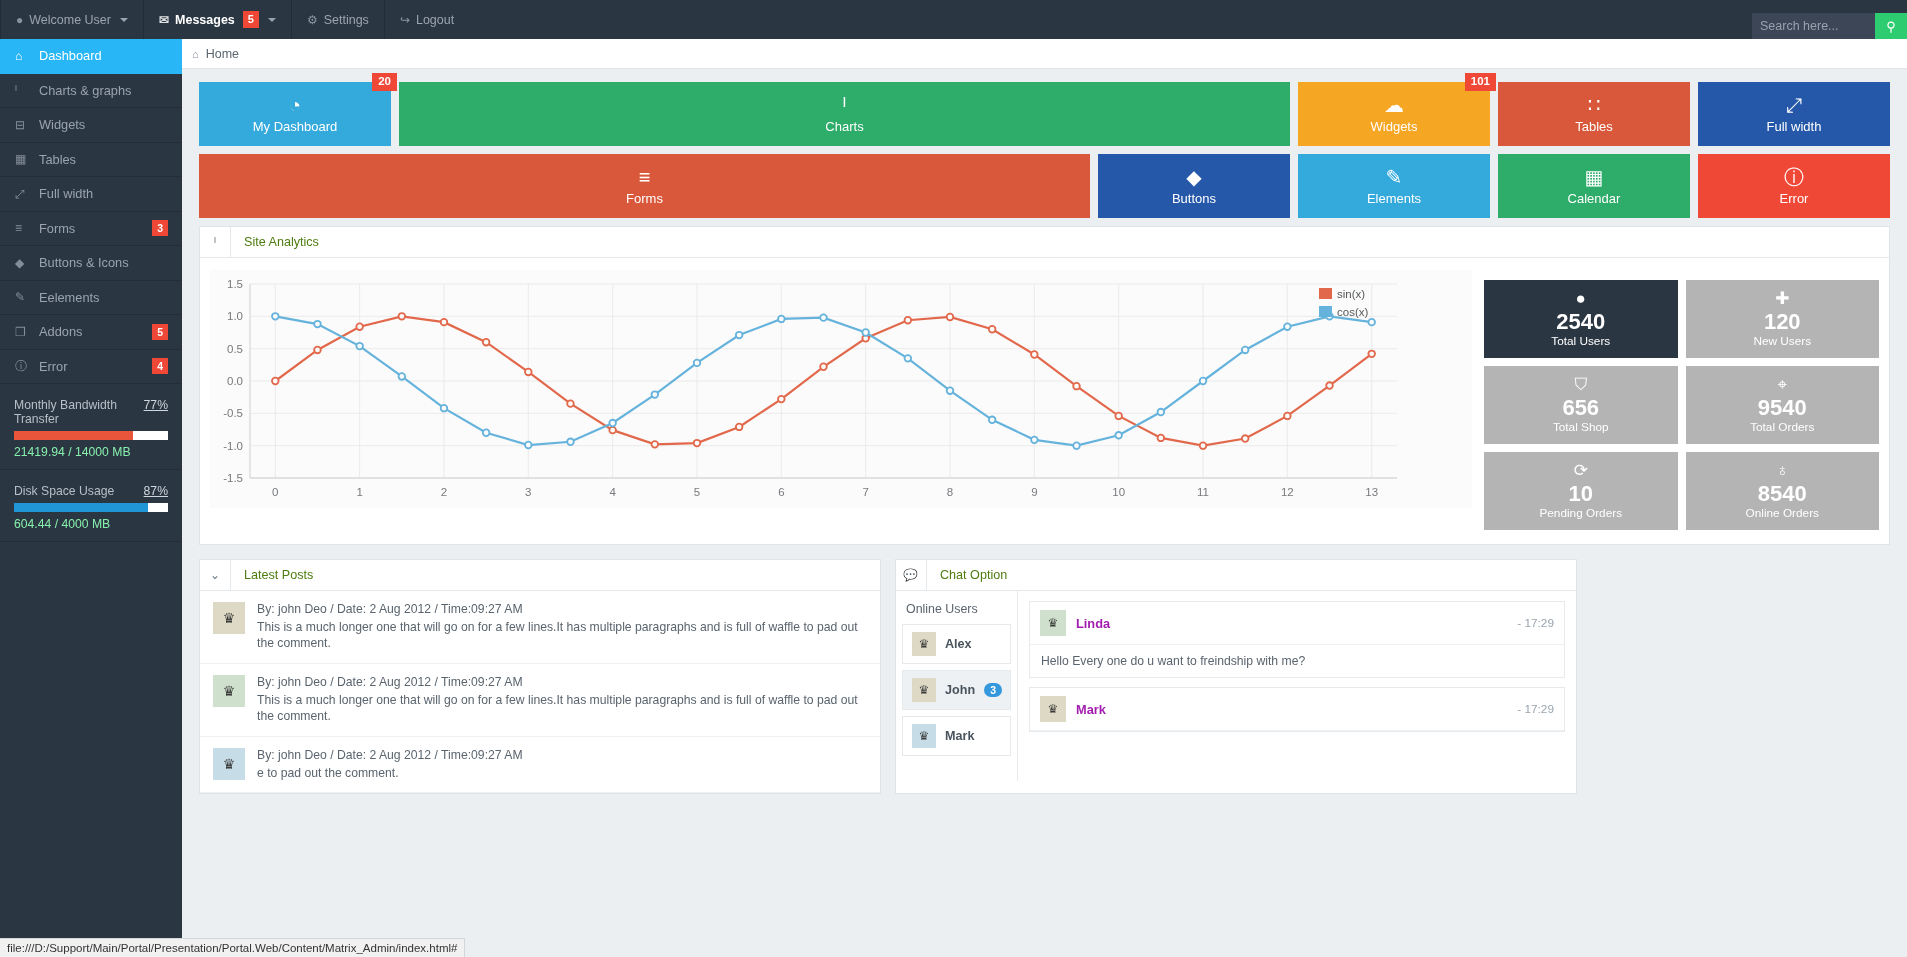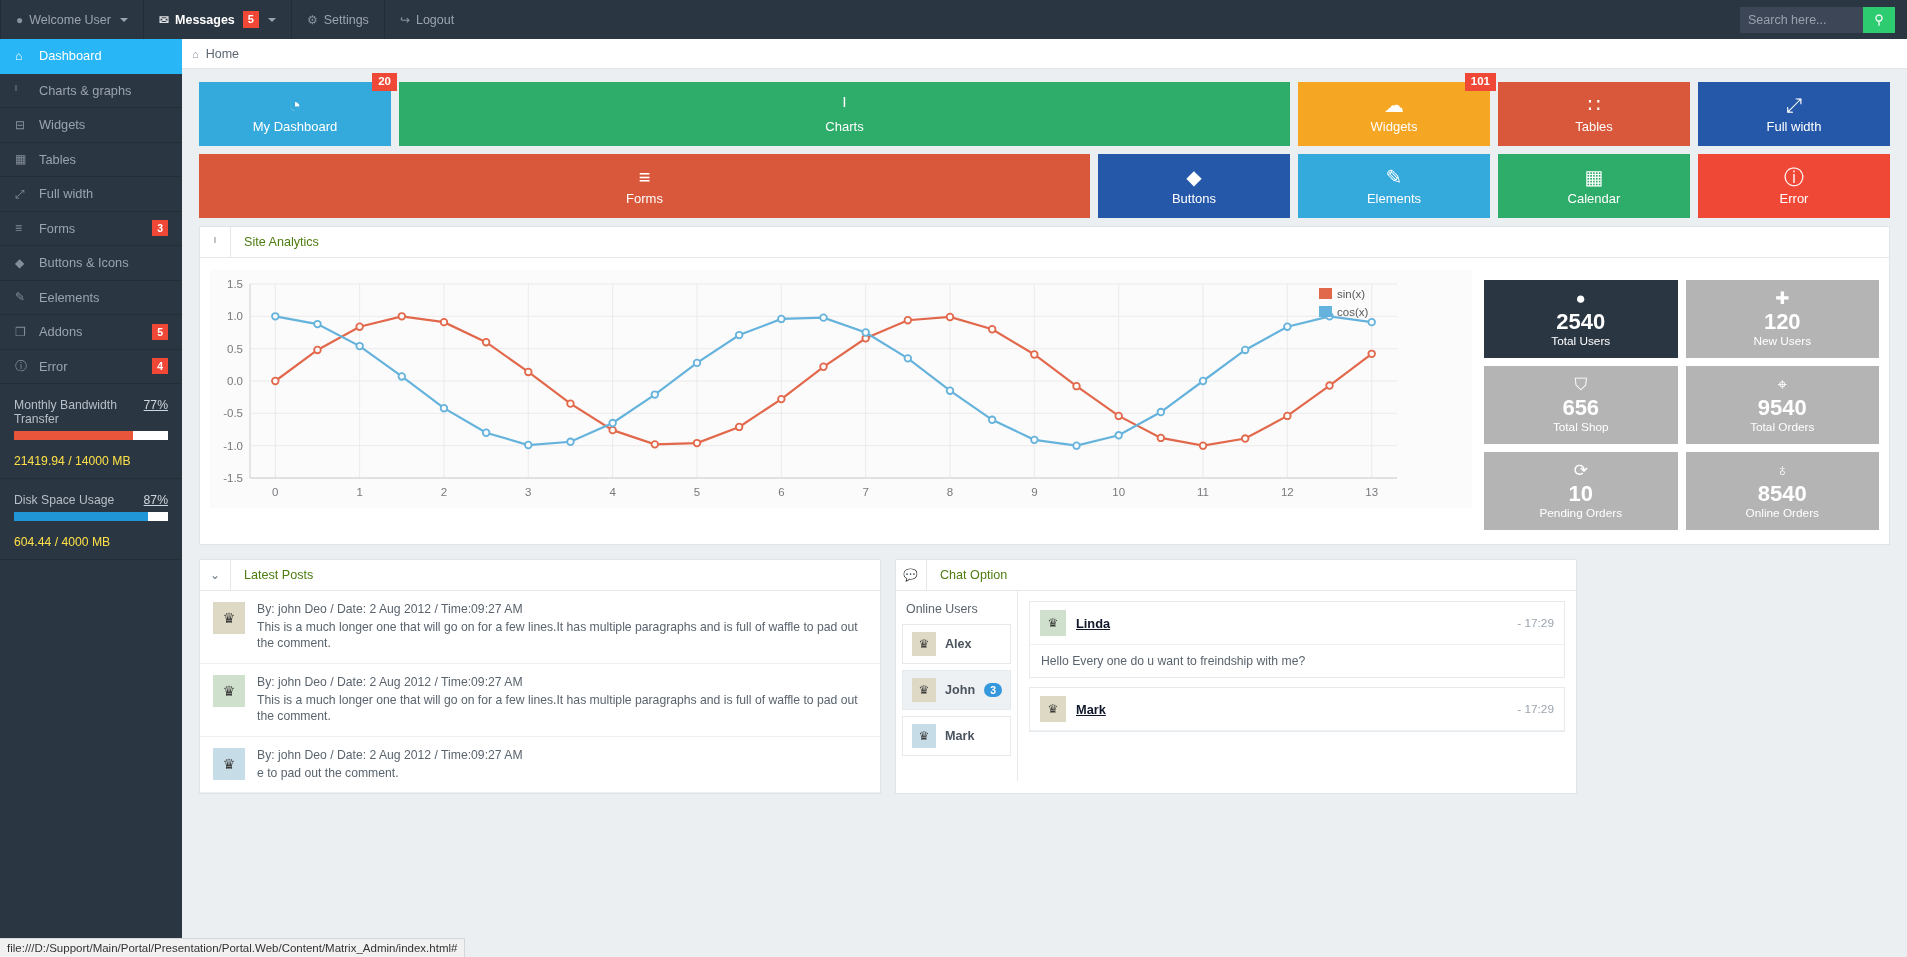--- a/index.html
+++ b/index.html
@@ -39,21 +39,21 @@
     border-left: 1px solid #222b36; cursor: pointer; white-space: nowrap;
   }
   .navitem.strong { color: #fff; font-weight: bold; }
   .navitem .ic { font-size: 12px; opacity: .85; }
   .caret { border-left: 4px solid transparent; border-right: 4px solid transparent;
            border-top: 4px solid #9aa4b0; margin-left: 3px; }
   .nav-badge {
     background: #ef4836; color: #fff; font-size: 11px; font-weight: bold;
     padding: 2px 5px; line-height: 1.1; margin-left: 2px;
   }
-  #nav-right { margin-left: auto; display: flex; align-items: center; padding-right: 12px; }
+  #nav-right { margin-left: auto; display: flex; align-items: flex-end; }
   #search-wrap { display: flex; height: 26px; }
   #search-input {
     width: 123px; height: 26px; background: #3c4656; border: 0;
     color: #cfd6de; font-size: 12.5px; padding: 0 8px;
     font-family: "Liberation Sans", sans-serif; outline: none;
   }
   #search-input::placeholder { color: #98a2ae; }
   #search-btn {
     width: 32px; height: 26px; background: #2ecc71; border: 0; color: #fff;
     font-size: 13px; cursor: pointer; display: flex; align-items: center; justify-content: center;
@@ -75,21 +75,21 @@
   .side-badge {
     position: absolute; right: 14px; background: #ef4836; color: #fff;
     font-size: 10.5px; font-weight: bold; padding: 1px 5px; line-height: 1.35;
   }
   .meter-block { padding: 14px 14px 10px 14px; border-bottom: 1px solid #242e39; }
   .meter-top { display: flex; justify-content: space-between; align-items: baseline; }
   .meter-label { color: #b7bfc8; font-size: 12.2px; }
   .meter-pct { color: #cfd6de; font-size: 12.2px; text-decoration: underline; }
   .meter-bar { height: 9px; background: #fff; margin-top: 5px; }
   .meter-fill { height: 9px; }
-  .meter-sub { color: #fde047; font-size: 12.2px; margin-top: 14px; }
+  .meter-sub { color: #86efac; font-size: 12.2px; margin-top: 5px; }
 
   
   #crumb {
     position: absolute; top: 39px; left: 182px; width: 1725px; height: 30px;
     background: #fff; border-bottom: 1px solid #e2e6e9;
     display: flex; align-items: center; padding-left: 10px; gap: 7px;
     color: #5b6670; font-size: 12.5px;
   }
   #crumb .ic { font-size: 11px; color: #8a949e; }
 
@@ -169,21 +169,21 @@
   .online-badge {
     position: absolute; right: 8px; background: #3598dc; color: #fff;
     font-size: 10.5px; border-radius: 9px; padding: 1px 6px; font-weight: bold;
   }
   #msg-col { flex: 1; padding: 10px 11px; }
   .msg-card { border: 1px solid #e6eaed; margin-bottom: 9px; }
   .msg-head {
     display: flex; align-items: center; gap: 10px; padding: 8px 10px;
     border-bottom: 1px solid #eef1f3;
   }
-  .msg-name { font-size: 12.8px; color: #0f172a; font-weight: bold; text-decoration: underline; }
+  .msg-name { font-size: 12.8px; color: #a21caf; font-weight: bold; }
   .msg-time { margin-left: auto; font-size: 11.8px; color: #9aa4ae; }
   .msg-body { padding: 9px 11px; font-size: 12.2px; color: #5a646e; }
 
   
   #statusbar {
     position: absolute; left: 0; bottom: 0; height: 19px; max-width: 530px;
     background: #f1f1f1; border: 1px solid #d6d6d6; border-left: 0; border-bottom: 0;
     display: flex; align-items: center; padding: 0 7px;
     font-size: 11.5px; color: #333; z-index: 60; white-space: nowrap;
   }

